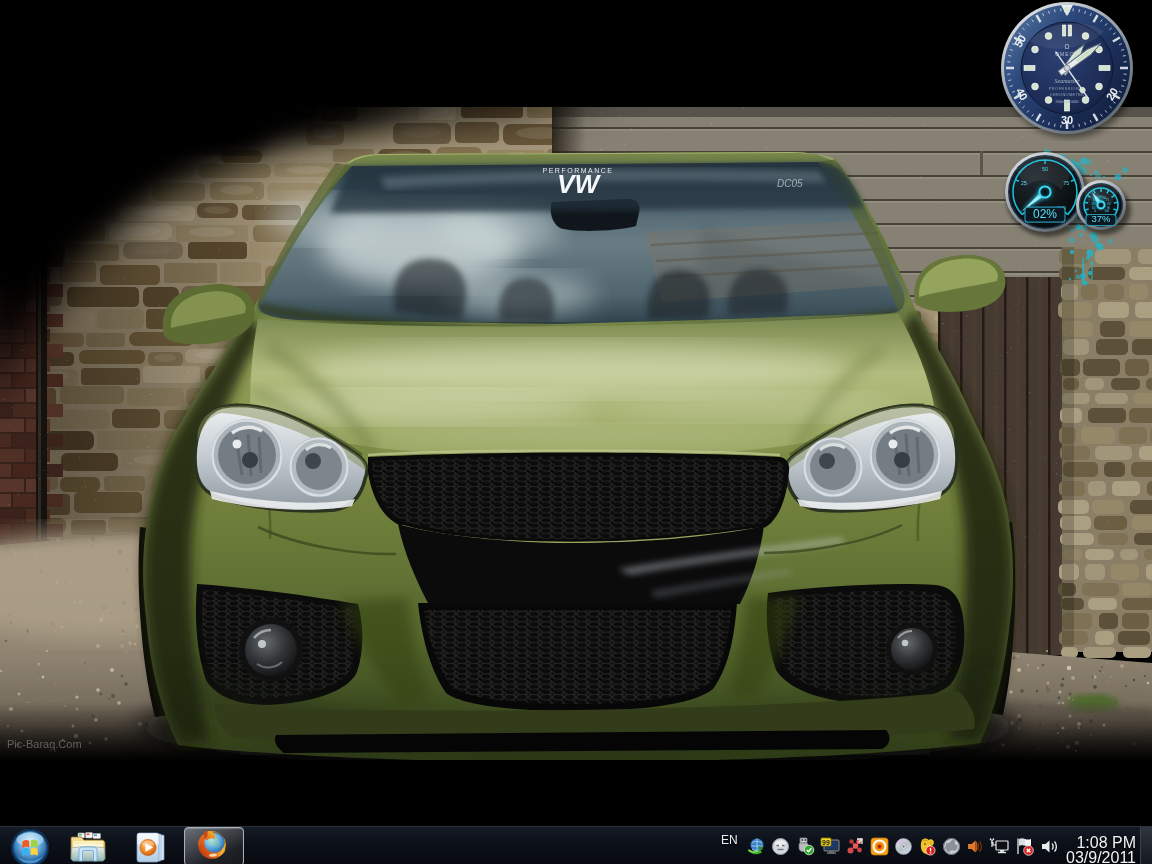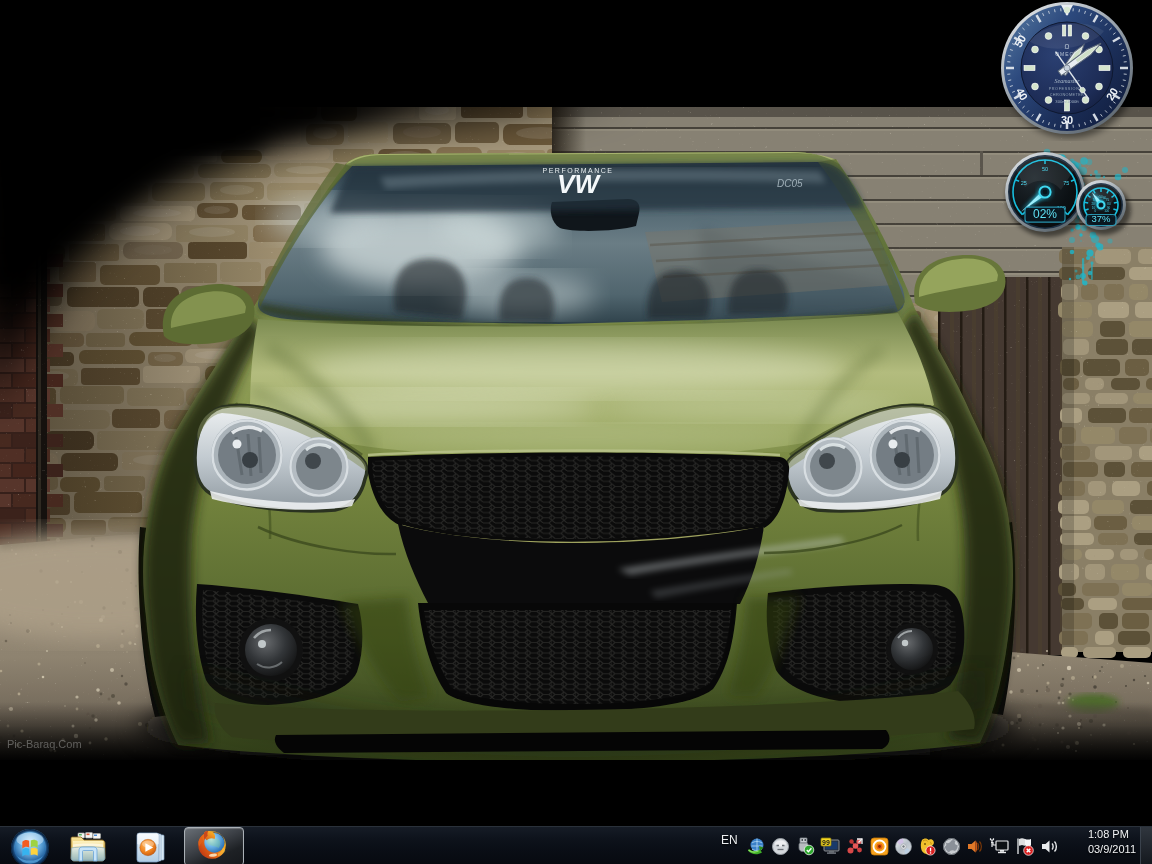--- a/index.html
+++ b/index.html
@@ -4,21 +4,21 @@
 #desk{position:relative;width:1152px;height:864px;background:#000;overflow:hidden;font-family:"Liberation Sans",sans-serif;}
 #photo{position:absolute;left:0;top:107px;}
 #clock{position:absolute;left:999px;top:1px;}
 #gauges{position:absolute;left:998px;top:148px;}
 #taskbar{position:absolute;left:0;top:826px;width:1152px;height:38px;
  background:linear-gradient(180deg,#161c26 0%,#0e131c 30%,#0a0e16 60%,#070a10 100%);
  border-top:1px solid #2a313a;box-sizing:border-box;}
 #ffbtn{position:absolute;left:184px;top:0px;width:58px;height:37px;border-radius:4px;
  border:1px solid #aab0b6;background:linear-gradient(155deg,#6a7077 0%,#3a3e44 45%,#1e2125 70%,#16181c 100%);
  box-shadow:inset 0 1px 1px rgba(255,255,255,0.25);}
-#clocktxt{position:absolute;right:16px;top:0;color:#f0f2f4;font-size:11px;text-align:left;line-height:15px;text-shadow:0 1px 2px #000;}
+#clocktxt{position:absolute;right:16px;top:8px;color:#f0f2f4;font-size:16px;text-align:right;line-height:15px;text-shadow:0 1px 2px #000;}
 #showdesk{position:absolute;right:0;top:0;width:11px;height:38px;border-left:1px solid #3a424c;
  background:linear-gradient(180deg,#30363e,#14181e);}
 
 #trayrow{position:absolute;left:721px;top:0px;height:38px;display:flex;align-items:center;}
 #trayrow .ti{margin:0 2.5px;display:flex;align-items:center;}
 #trayrow #en{color:#eceef0;font-size:12px;margin:0 7px 12px 0;text-shadow:0 1px 2px #000;}
 </style></head><body>
 <div id="desk">
     <svg id="photo" width="1152" height="653" viewBox="0 0 1152 653">
       <defs>

